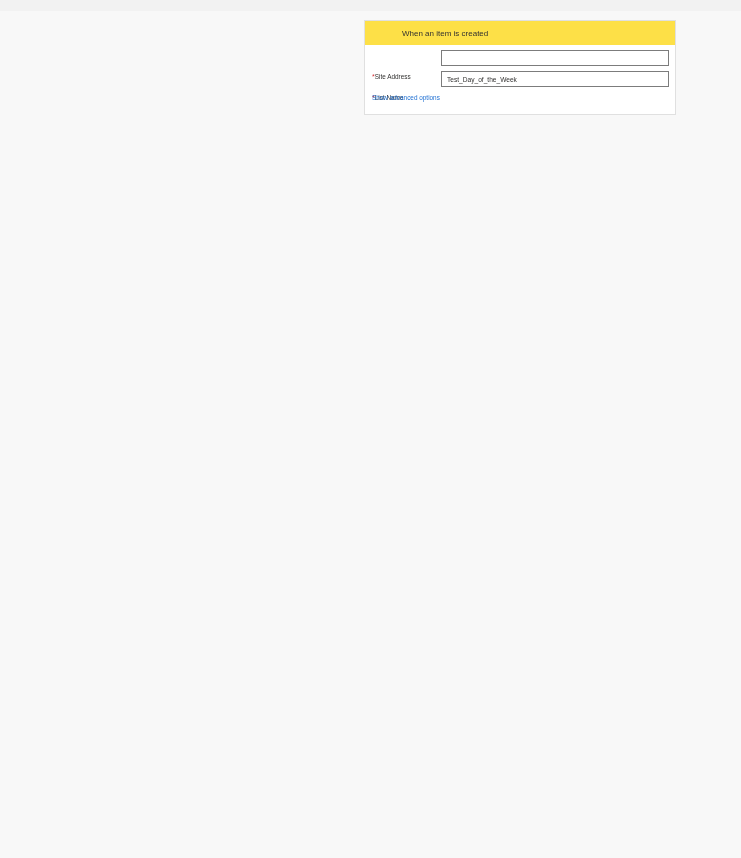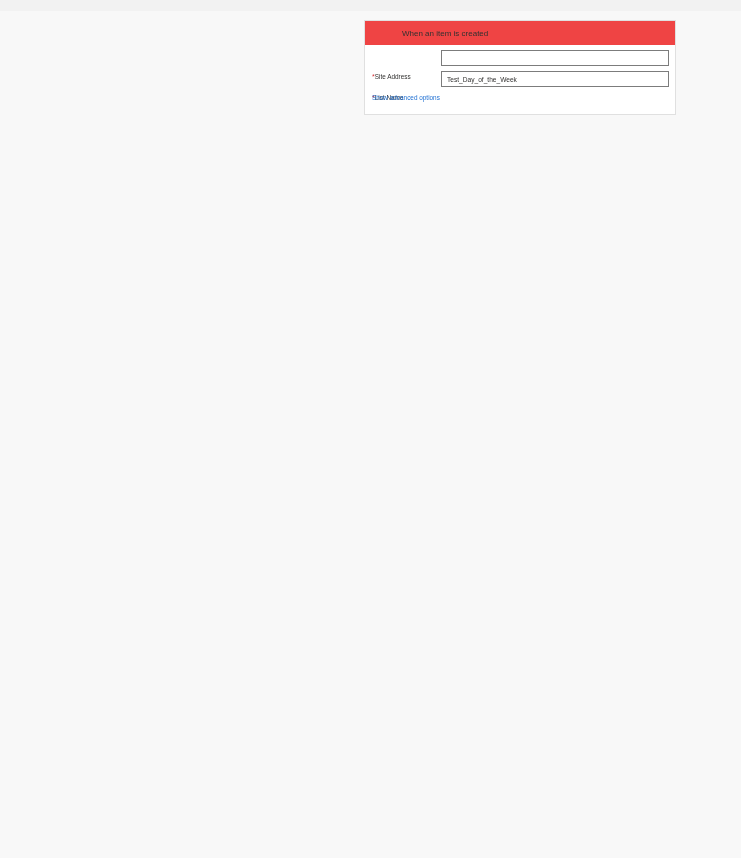--- a/index.html
+++ b/index.html
@@ -3,21 +3,21 @@
 <meta charset="utf-8">
 <title>Flow designer</title>
 <style>
   html,body{margin:0;padding:0;}
   body{width:741px;height:858px;background:#f8f8f8;
        font-family:"Liberation Sans",sans-serif;overflow:hidden;position:relative;}
   #topband{position:absolute;left:0;top:0;width:741px;height:11px;background:#f2f2f2;}
 
   
   .card{position:absolute;background:#fff;border:1px solid #e0e0e0;box-sizing:border-box;}
-  .card-head{display:flex;align-items:center;height:24px;background:#ef4444;}
+  .card-head{display:flex;align-items:center;height:24px;background:#fde047;}
   .card-ico{width:24px;height:24px;flex:0 0 24px;display:block;}
   .card-title{font-size:8px;color:#323130;margin-left:13px;white-space:nowrap;}
   .head-right{margin-left:auto;display:flex;align-items:center;}
   .help-ico{display:block;}
   .dots{display:block;margin-left:13px;margin-right:9px;}
   .flabel{font-size:6.4px;color:#323130;white-space:nowrap;position:absolute;}
   .reqdot{color:#d13438;font-size:7px;}
   .fbox{position:absolute;border:1px solid #7c7c7c;box-sizing:border-box;background:#fff;}
   .fval{font-size:6.6px;color:#323130;position:absolute;left:5px;top:50%;transform:translateY(-50%);
         white-space:nowrap;}

